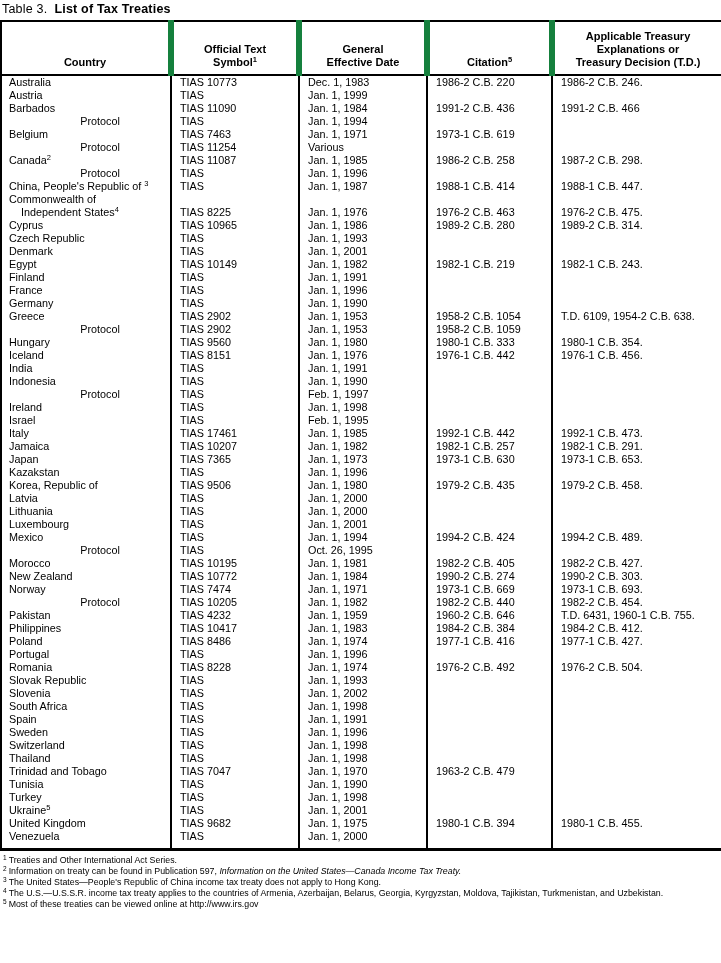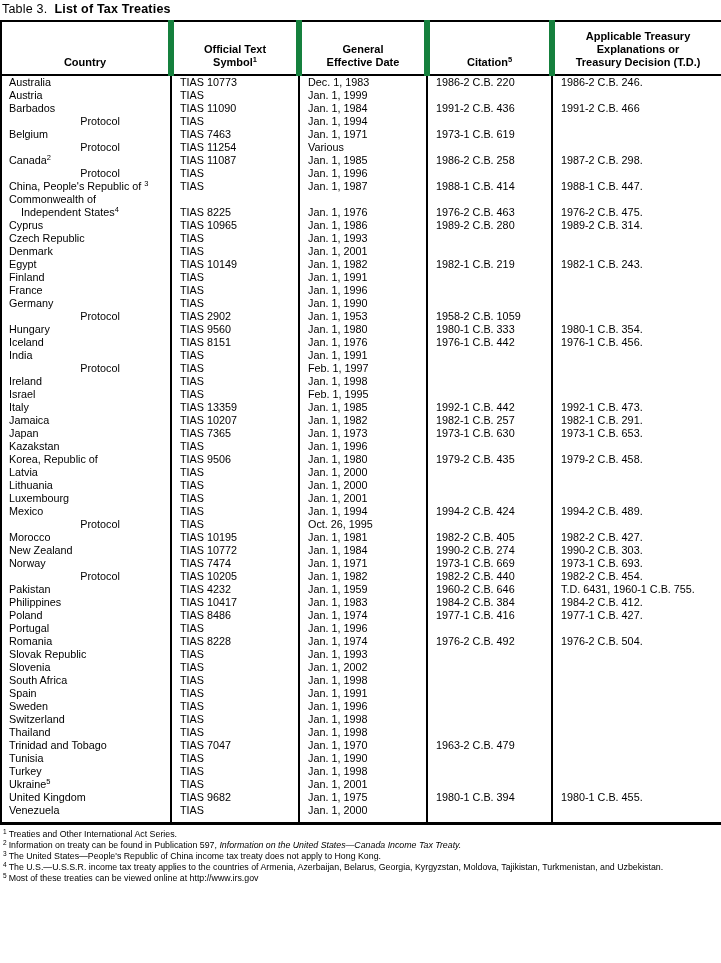--- a/index.html
+++ b/index.html
@@ -243,20 +243,27 @@
           <td></td>
         </tr>
         <tr>
           <td>Germany</td>
           <td>TIAS</td>
           <td>Jan. 1, 1990</td>
           <td></td>
           <td></td>
         </tr>
         <tr>
+          <td>Greece</td>
+          <td>TIAS 2902</td>
+          <td>Jan. 1, 1953</td>
+          <td>1958-2 C.B. 1054</td>
+          <td>T.D. 6109, 1954-2 C.B. 638.</td>
+        </tr>
+        <tr>
           <td class="ind2">Protocol</td>
           <td>TIAS 2902</td>
           <td>Jan. 1, 1953</td>
           <td>1958-2 C.B. 1059</td>
           <td></td>
         </tr>
         <tr>
           <td>Hungary</td>
           <td>TIAS 9560</td>
           <td>Jan. 1, 1980</td>
@@ -271,20 +278,27 @@
           <td>1976-1 C.B. 456.</td>
         </tr>
         <tr>
           <td>India</td>
           <td>TIAS</td>
           <td>Jan. 1, 1991</td>
           <td></td>
           <td></td>
         </tr>
         <tr>
+          <td>Indonesia</td>
+          <td>TIAS</td>
+          <td>Jan. 1, 1990</td>
+          <td></td>
+          <td></td>
+        </tr>
+        <tr>
           <td class="ind2">Protocol</td>
           <td>TIAS</td>
           <td>Feb. 1, 1997</td>
           <td></td>
           <td></td>
         </tr>
         <tr>
           <td>Ireland</td>
           <td>TIAS</td>
           <td>Jan. 1, 1998</td>
@@ -293,21 +307,21 @@
         </tr>
         <tr>
           <td>Israel</td>
           <td>TIAS</td>
           <td>Feb. 1, 1995</td>
           <td></td>
           <td></td>
         </tr>
         <tr>
           <td>Italy</td>
-          <td>TIAS 13359</td>
+          <td>TIAS 17461</td>
           <td>Jan. 1, 1985</td>
           <td>1992-1 C.B. 442</td>
           <td>1992-1 C.B. 473.</td>
         </tr>
         <tr>
           <td>Jamaica</td>
           <td>TIAS 10207</td>
           <td>Jan. 1, 1982</td>
           <td>1982-1 C.B. 257</td>
           <td>1982-1 C.B. 291.</td>

